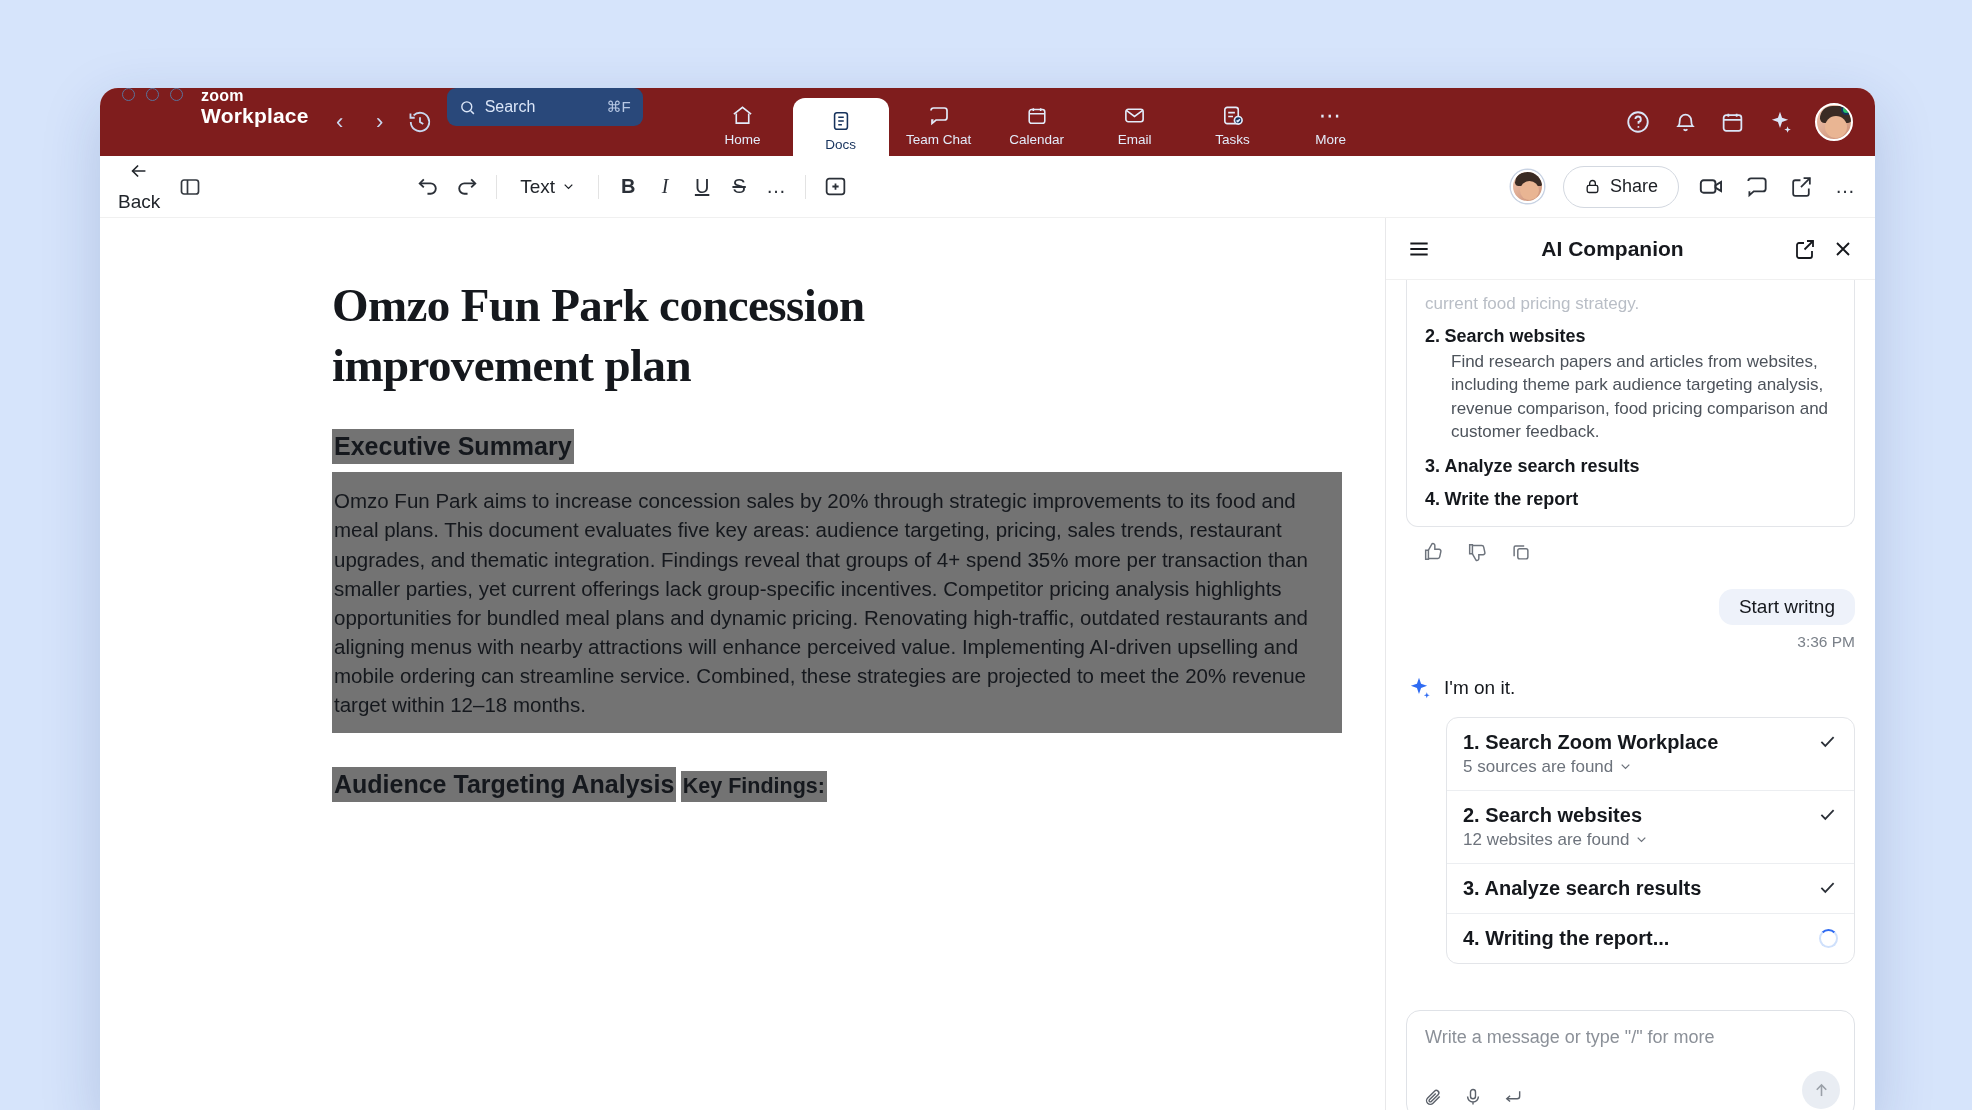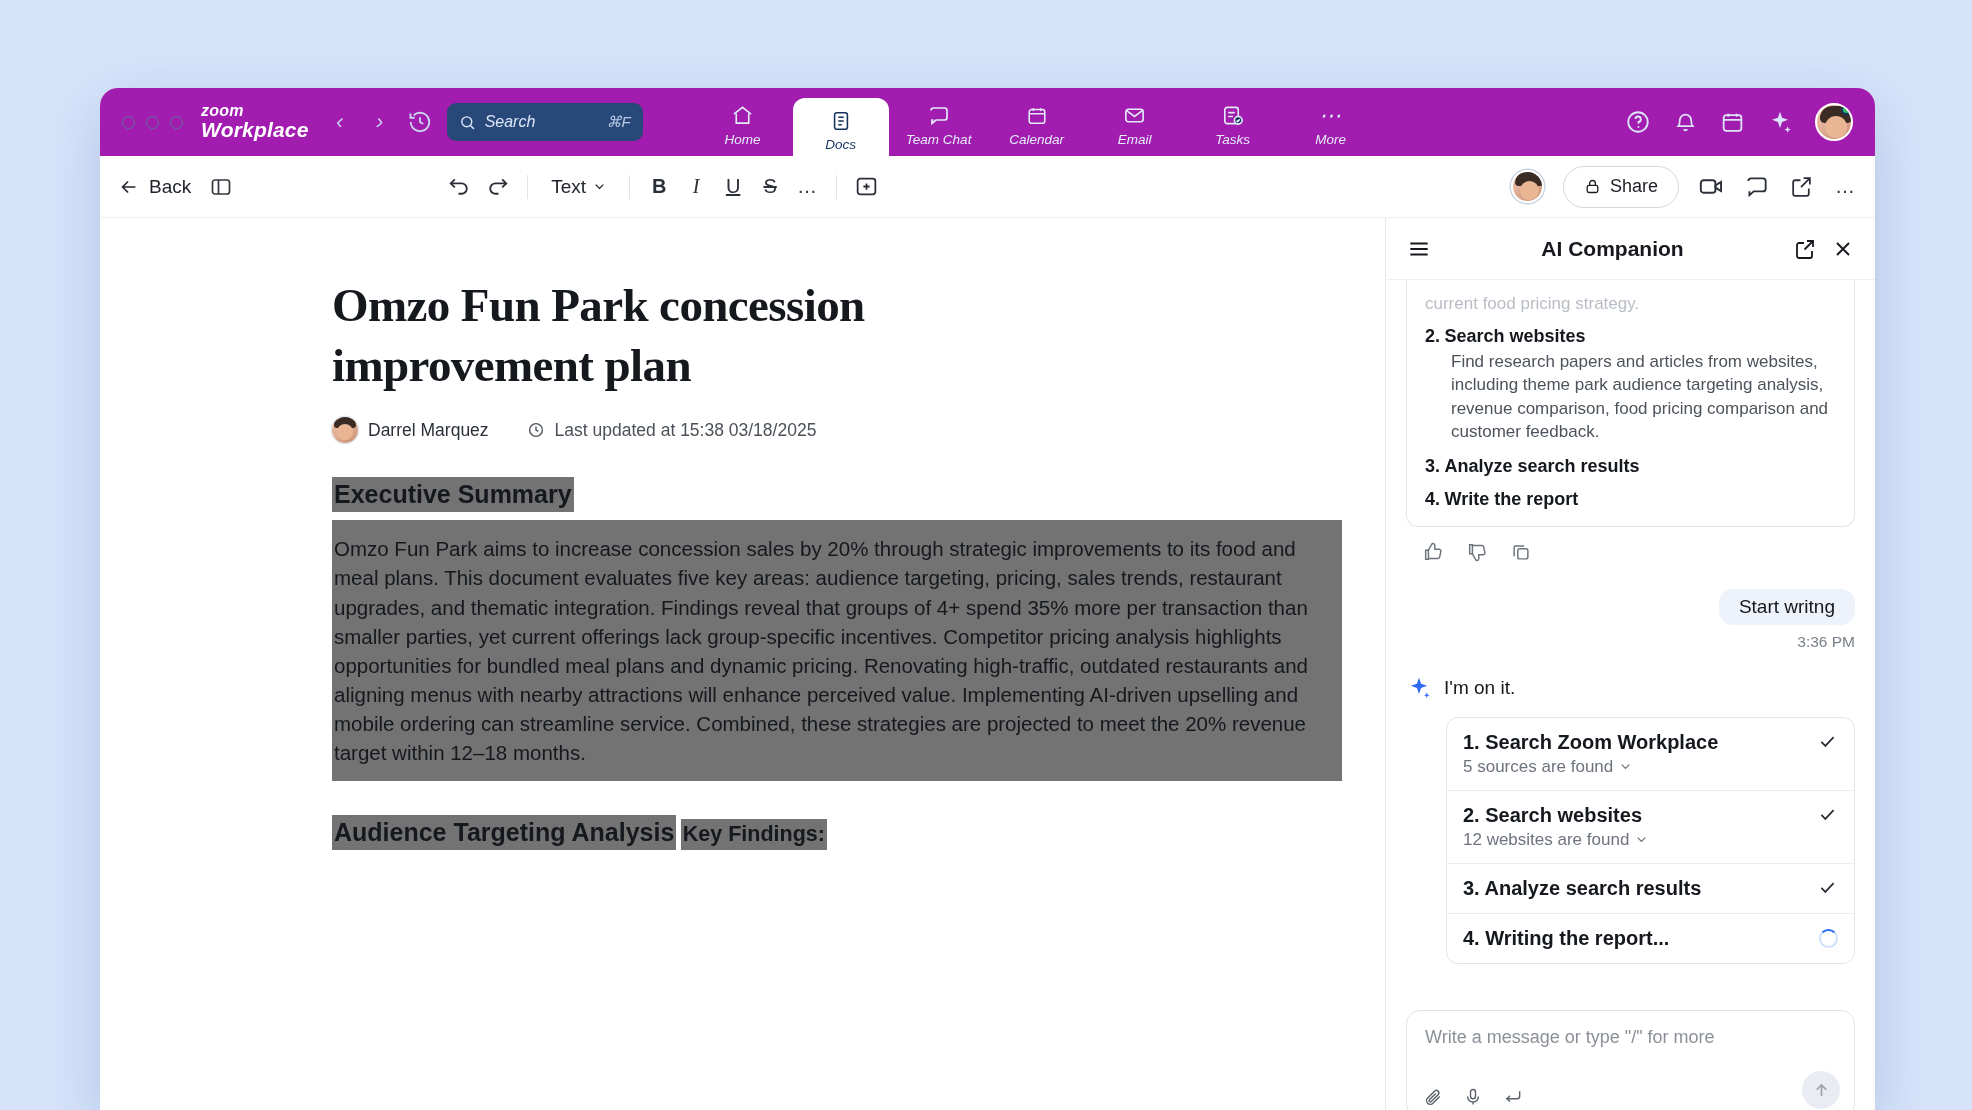--- a/index.html
+++ b/index.html
@@ -23,25 +23,23 @@
     background: #ffffff;
     border-radius: 18px 18px 0 0;
     box-shadow: 0 18px 60px rgba(20,50,120,.18);
     overflow: hidden;
   }
 
   
   .titlebar {
     position: relative;
     height: 68px;
-    background: #a21caf;
+    background: #7f1d1d;
     display: flex;
-    align-items: center;
     padding: 0 22px;
-    font-style: italic;
   }
   .traffic { display: flex; gap: 11px; margin-right: 18px; }
   .dot {
     width: 13px; height: 13px; border-radius: 50%;
     border: 1.5px solid #5b739b;
   }
   .brand { color: #fff; line-height: 1.05; margin-right: 18px; }
   .brand .b1 { font-size: 16px; font-weight: 700; letter-spacing: .2px; }
   .brand .b2 { font-size: 21px; font-weight: 700; letter-spacing: .2px; }
   .navarrows { display: flex; gap: 14px; align-items: center; margin-right: 14px; }
@@ -112,21 +110,21 @@
 
   
   .doctoolbar {
     position: relative;
     height: 62px;
     display: flex; align-items: center;
     padding: 0 18px;
     background: #fff;
     border-bottom: 1px solid #f0f0f0;
   }
-  .backbtn { display: flex; align-items: center; gap: 9px; font-size: 19px; color: #21252b; margin-right: 18px;}
+  .backbtn { display: flex; align-items: center; gap: 9px; font-size: 19px; color: #21252b; margin-right: 18px; flex-direction: column;}
   .panelicon { margin-right: 14px; color: #33383f; }
   .tbcenter {
     display: flex; align-items: center; gap: 13px;
     margin-left: 200px;
   }
   .tbi { color: #2b3038; font-size: 20px; display: flex; align-items: center; justify-content: center; min-width: 24px; height: 30px;}
   .tbtext { display: flex; align-items: center; gap: 7px; font-size: 19px; color: #21252b; margin: 0 6px;}
   .tbdivider { width: 1px; height: 24px; background: #e3e3e3; margin: 0 4px; }
   .bold { font-weight: 700; }
   .ital { font-style: italic; font-family: "Liberation Serif", serif; }
@@ -487,35 +485,20 @@
         </span>
         <span class="tbi">…</span>
       </div>
     </div>
 
     <div class="body">
       <div class="leftrail"></div>
 
       <div class="docarea">
         <div class="doctitle">Omzo Fun Park concession improvement plan</div>
-        <div class="metarow">
-          <span class="metaavatar">
-            <span class="hair"></span>
-            <span class="face"></span>
-          </span>
-          <span>Darrel Marquez</span>
-          <span class="metasep"></span>
-          <span class="metatime">
-            <svg width="18" height="18" viewBox="0 0 24 24" fill="none" stroke="#4b5158" stroke-width="1.8">
-                <circle cx="12" cy="12" r="8.5"></circle>
-                <path d="M12 7.2V12l3.1 1.9"></path>
-              </svg>
-            <span>Last updated at 15:38 03/18/2025</span>
-          </span>
-        </div>
 
         <div class="selblock">
           <h2 class="section sel">Executive Summary</h2>
           <p class="para sel">Omzo Fun Park aims to increase concession sales by 20% through strategic improvements to its food and meal plans. This document evaluates five key areas: audience targeting, pricing, sales trends, restaurant upgrades, and thematic integration. Findings reveal that groups of 4+ spend 35% more per transaction than smaller parties, yet current offerings lack group-specific incentives. Competitor pricing analysis highlights opportunities for bundled meal plans and dynamic pricing. Renovating high-traffic, outdated restaurants and aligning menus with nearby attractions will enhance perceived value. Implementing AI-driven upselling and mobile ordering can streamline service. Combined, these strategies are projected to meet the 20% revenue target within 12–18 months.</p>
           <h2 class="section sel">Audience Targeting Analysis</h2>
           <h3 class="sub sel">Key Findings:</h3>
         </div>
       </div>
 
       <div class="aipanel">

